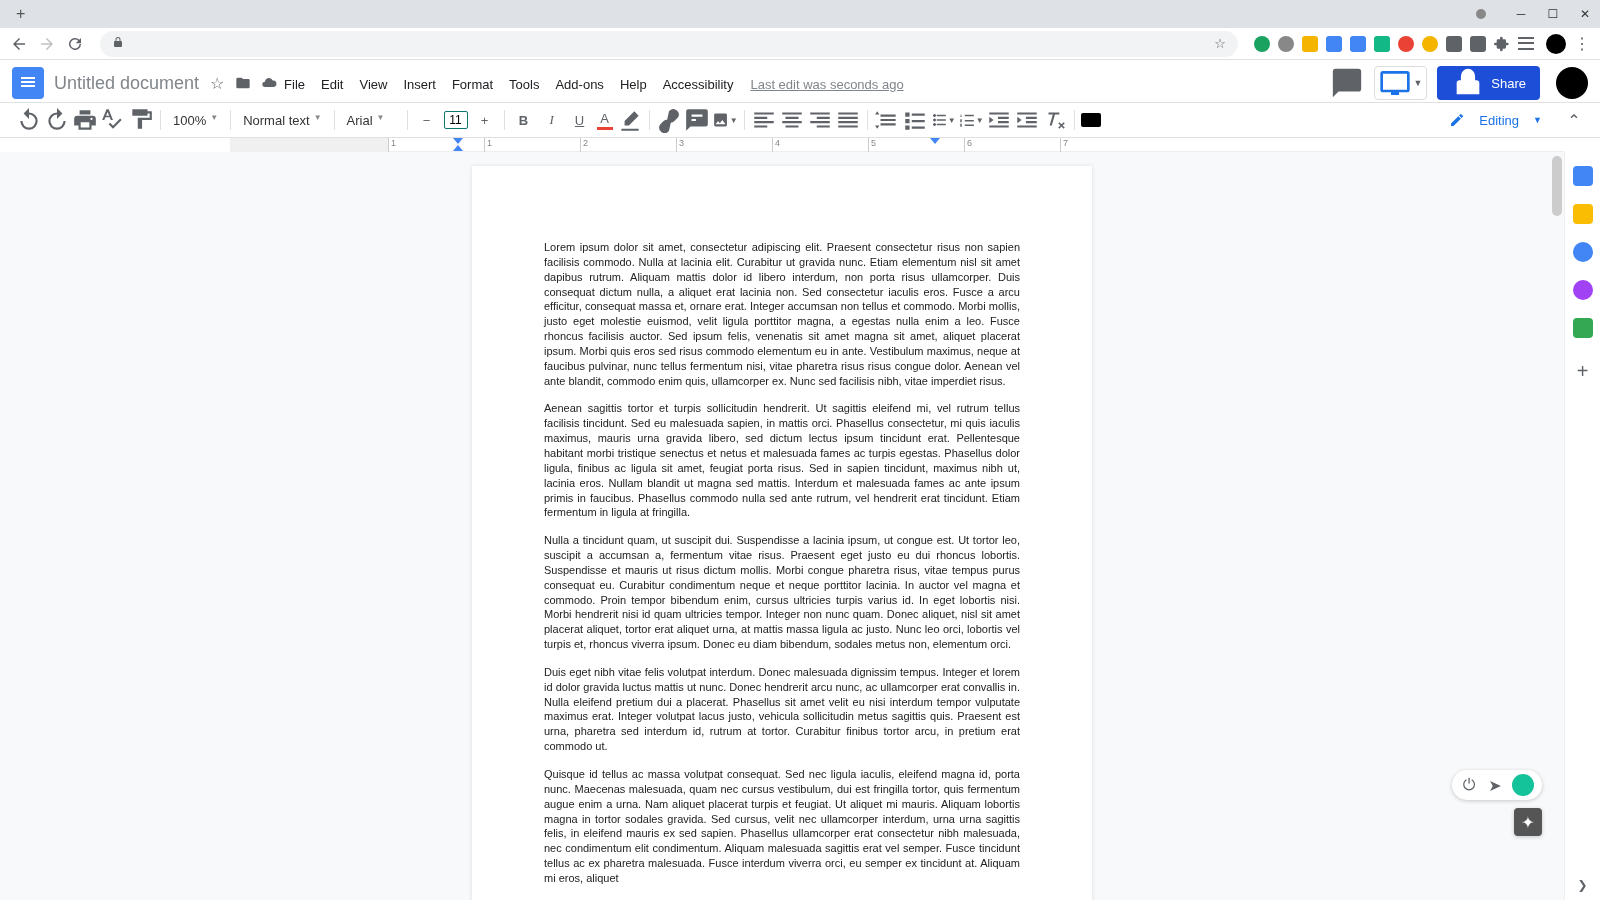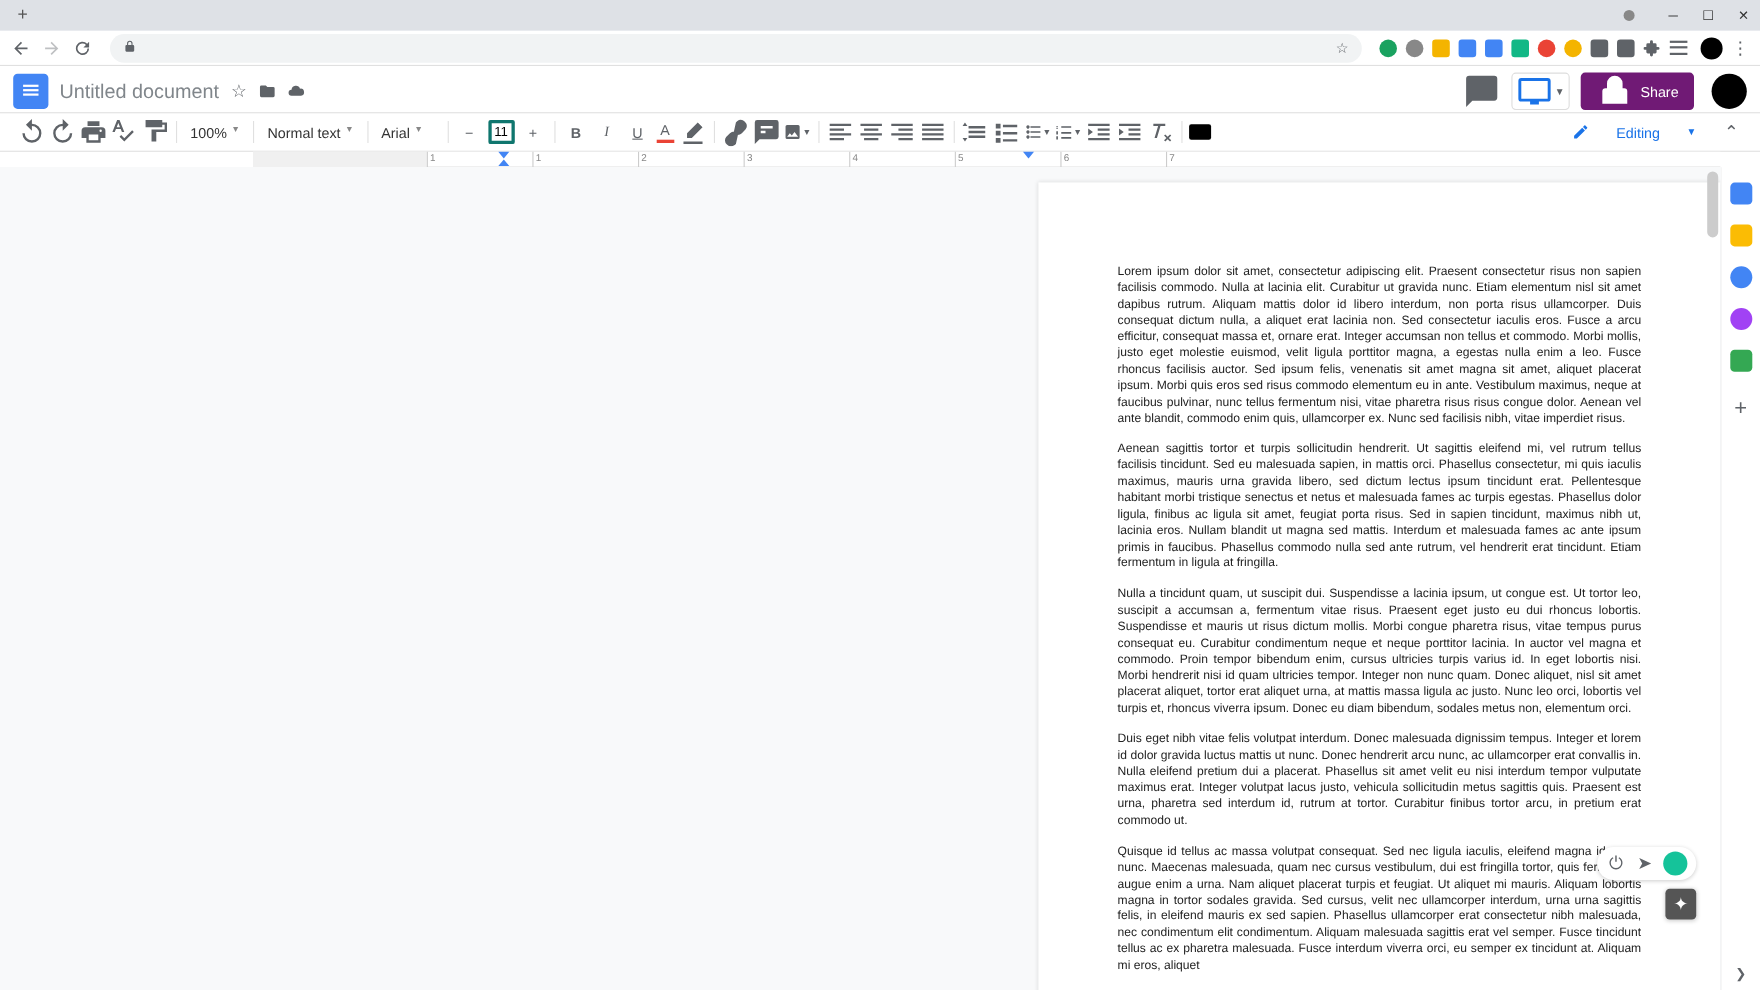--- a/index.html
+++ b/index.html
@@ -31,51 +31,51 @@
 .docs-logo::after{content:"";position:absolute;width:14px;height:2px;background:#fff;top:10px;left:9px;box-shadow:0 4px 0 #fff,0 8px 0 #fff;}
 .title-block { display: flex; }
 .doc-title-row { display: flex; align-items: center; gap: 10px; }
 .doc-title { font-size: 18px; color: #80868b; }
 .title-icon { width: 16px; height: 16px; color: #5f6368; cursor:pointer; display:flex;align-items:center;justify-content:center;}
 .menu-row { display: flex; gap: 2px; align-items: center; font-size: 13px; color: #202124; margin-top: 2px;}
 .menu-item { padding: 2px 7px; cursor: pointer; border-radius: 3px; }
 .last-edit { color: #80868b; text-decoration: underline; margin-left: 8px; cursor:pointer;}
 .header-right { margin-left: auto; display: flex; align-items: center; gap: 10px; }
 .hbtn { width: 34px; height: 34px; display:flex; align-items:center; justify-content:center; color:#5f6368; cursor:pointer; border-radius:4px;}
-.share-btn { background: #701a75; color: #fff; border-radius: 4px; padding: 0 14px; height: 34px; display:flex; align-items:center; gap:6px; font-size:13px; font-weight:500; cursor:pointer;}
+.share-btn { background: #1d4ed8; color: #fff; border-radius: 4px; padding: 0 14px; height: 34px; display:flex; align-items:center; gap:6px; font-size:13px; font-weight:500; cursor:pointer;}
 .avatar-lg { width: 32px; height: 32px; background: #000; border-radius: 50%; margin-left: 6px;}
 
 
 .toolbar { height: 36px; border-top: 1px solid #e0e0e0; border-bottom: 1px solid #e0e0e0; display:flex; align-items:center; padding: 0 16px; gap: 2px;}
 .tb-btn { width: 26px; height: 26px; display:flex;align-items:center;justify-content:center; color:#5f6368; cursor:pointer; border-radius:3px; font-size:13px;}
 .tb-sep { width: 1px; height: 20px; background: #e0e0e0; margin: 0 4px; }
 .tb-select { display:flex; align-items:flex-start; gap: 4px; padding: 0 6px; font-size: 13px; color:#333; cursor:pointer; border-radius:3px;}
 .tb-select .arrow { font-size: 8px; color:#888;}
 .tb-font-size { display:flex;align-items:center;gap:4px;}
-.tb-font-size input { width: 24px; text-align:center; border:3px solid #0f766e; border-radius:2px; font-size:12px; padding:1px;}
+.tb-font-size input { width: 24px; text-align:center; border:1px solid #0f766e; border-radius:2px; font-size:12px; padding:1px;}
 .text-color-btn { position:relative; width:20px; display:flex;flex-direction:column;align-items:center;}
 .text-color-btn .bar { width:16px;height:3px;background:#000;margin-top:1px;}
 .text-color-btn.red .bar{background:#ea4335;}
-.mode-select { margin-left:auto; display:flex;align-items:center;gap:24px;color:#1a73e8;font-size:13px;padding:0 10px;cursor:pointer;}
+.mode-select { margin-left:auto; display:flex;align-items:center;gap:14px;color:#1a73e8;font-size:13px;padding:0 10px;cursor:pointer;}
 .chevron-up { width:20px;height:20px;display:flex;align-items:center;justify-content:center;color:#5f6368;cursor:pointer;margin-left:10px;}
 
 
 .ruler { height: 14px; background: #fff; border-bottom: 1px solid #eee; position:relative; margin-left: 230px; margin-right:36px;}
 .ruler-track { position:absolute; left: 158px; right: 0; top:0; height:14px; display:flex; font-size:9px; color:#888;}
 .ruler-num { width:96px; border-left:1px solid #ccc; padding-left:2px;}
 .ruler-margin { position:absolute; left:0; width:158px; height:14px; background:#f0f0f0;}
 .ruler-marker{position:absolute;width:0;height:0;border-left:5px solid transparent;border-right:5px solid transparent;}
 .ruler-marker.down{border-top:6px solid #4285f4;top:0;}
 .ruler-marker.up{border-bottom:6px solid #4285f4;bottom:0;}
 
 
 .main-area { display:flex; height: calc(900px - 28px - 32px - 42px - 36px - 14px); }
 .outline-pane { width: 230px; background: #f8f9fa; border-right: 1px solid #eee; padding: 14px; font-size: 12px; color:#80868b;}
 .outline-back { width:24px;height:24px;color:#5f6368;display:flex;align-items:center;justify-content:center;margin-bottom:20px;cursor:pointer;}
-.doc-canvas { flex:1; background:#f8f9fa; overflow-y:auto; display:flex; justify-content:flex-end; padding-top: 14px; position:relative;}
+.doc-canvas { flex:1; background:#f8f9fa; overflow-y:auto; display:flex; justify-content:center; padding-top: 14px; position:relative;}
 .page { width: 620px; background:#fff; box-shadow: 0 0 4px rgba(0,0,0,0.12); padding: 74px 72px 40px 72px; min-height: 820px;}
 .page p { font-size: 11px; color:#222; text-align: justify; line-height: 1.35; margin-bottom: 13px;}
 
 
 .side-panel { width: 36px; border-left: 1px solid #eee; background:#fff; display:flex; flex-direction:column; align-items:center; gap:18px; padding-top:14px;}
 .sp-icon { width:20px;height:20px;border-radius:4px;cursor:pointer;}
 .sp-plus { color:#5f6368; font-size:20px; cursor:pointer; margin-top: 4px;}
 .sp-chev { margin-top:auto; margin-bottom:8px; color:#5f6368; font-size:12px; cursor:pointer;}
 
 
@@ -159,20 +159,32 @@
           <svg viewBox="0 0 24 24">
             <path fill="currentColor" d="M10 4H4a2 2 0 0 0-2 2v12a2 2 0 0 0 2 2h16a2 2 0 0 0 2-2V8a2 2 0 0 0-2-2h-8l-2-2z"></path>
           </svg>
         </span>
       <span class="title-icon">
           <svg viewBox="0 0 24 24">
             <path fill="currentColor" d="M19 18H6a4 4 0 0 1 0-8 6 6 0 0 1 11.6-1.6A4.5 4.5 0 0 1 19 18z"></path>
           </svg>
         </span>
     </div>
+    <div class="menu-row">
+      <span class="menu-item">File</span>
+      <span class="menu-item">Edit</span>
+      <span class="menu-item">View</span>
+      <span class="menu-item">Insert</span>
+      <span class="menu-item">Format</span>
+      <span class="menu-item">Tools</span>
+      <span class="menu-item">Add-ons</span>
+      <span class="menu-item">Help</span>
+      <span class="menu-item">Accessibility</span>
+      <span class="last-edit">Last edit was seconds ago</span>
+    </div>
   </div>
   <div class="header-right">
     <div class="hbtn">
         <svg viewBox="0 0 24 24" width="20" height="20">
           <path fill="currentColor" d="M20 2H4a2 2 0 0 0-2 2v18l4-4h14a2 2 0 0 0 2-2V4a2 2 0 0 0-2-2z"></path>
         </svg>
       </div>
     <div class="hbtn" style="border:1px solid #ddd;border-radius:4px;width:auto;padding:0 4px;gap:2px;">
         <svg viewBox="0 0 24 24" width="18" height="18">
           <path fill="#1a73e8" d="M21 3H3a2 2 0 0 0-2 2v12a2 2 0 0 0 2 2h6v2h6v-2h6a2 2 0 0 0 2-2V5a2 2 0 0 0-2-2zm0 14H3V5h18z"></path>

